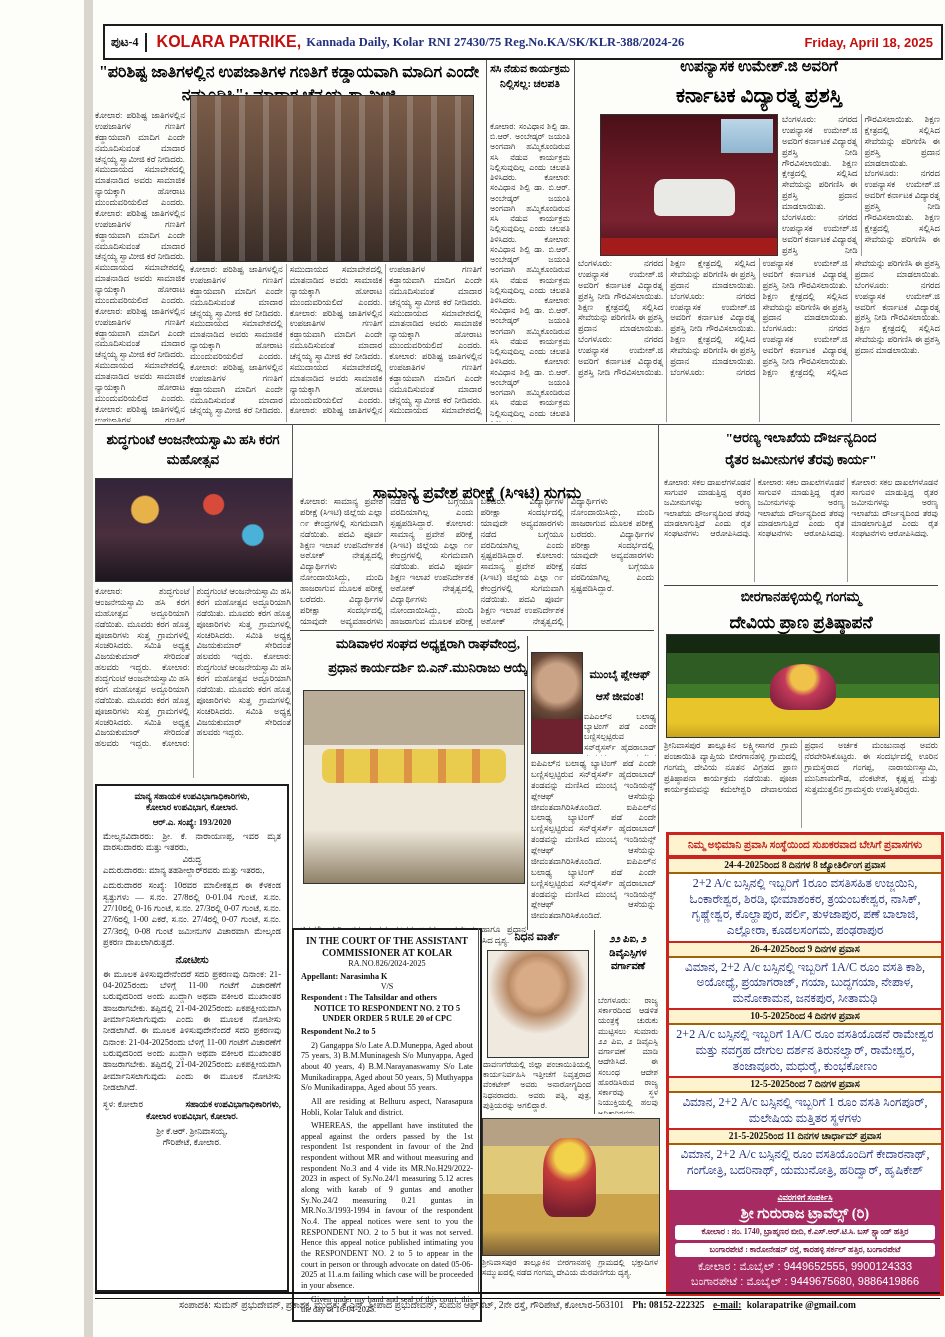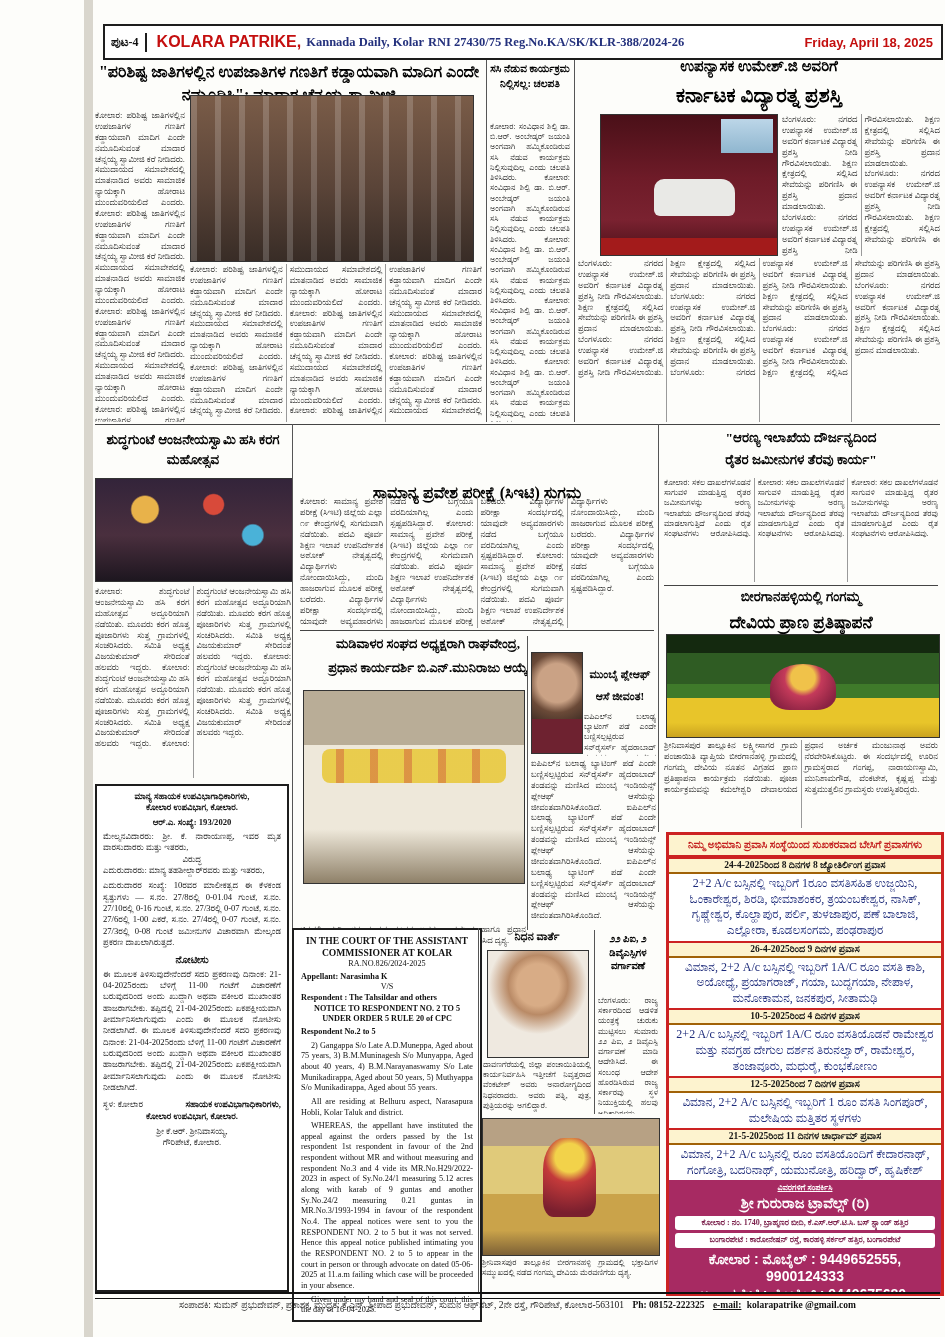--- a/index.html
+++ b/index.html
@@ -42,21 +42,21 @@
   .enotice .c{text-align:center;}
   .enotice p{margin:3px 0;text-indent:10px;}
   .ad{border:3px solid #cc2222;background:#fff;display:flex;flex-direction:column;}
   .ad .hd{background:#fdf3cf;color:#c41f1f;font-weight:bold;font-size:10.5px;text-align:center;line-height:1.35;padding:3px 2px;border-bottom:2px solid #cc2222;}
   .ad .rt{background:#fdf3cf;color:#141414;font-weight:bold;font-size:9.5px;text-align:center;border-top:2px solid #cc2222;border-bottom:2px solid #a16207;padding:1px 0;}
   .ad .rb{color:#1c2a7a;font-size:12px;text-align:center;line-height:1.3;padding:2px 3px;}
   .ad .contact{margin-top:auto;background:#a72a62;color:#fff;text-align:center;padding:3px 4px 5px;}
   .ad .contact .lbl{font-size:8px;text-decoration:underline;font-weight:bold;}
   .ad .contact .nm{font-size:14.5px;font-weight:bold;line-height:1.2;margin:2px 0 3px;}
   .ad .contact .wbox{background:#fff;color:#7a1f4a;font-weight:bold;font-size:8px;border-radius:3px;margin:3px 2px;padding:2px 3px;line-height:1.3;}
-  .ad .contact .ph-line{font-size:14px;font-weight:bold;margin-top:2px;font-family:"Liberation Sans",sans-serif;}
+  .ad .contact .ph-line{font-size:11px;font-weight:normal;margin-top:2px;font-family:"Liberation Sans",sans-serif;}
   .footer{font-size:9.5px;text-align:center;white-space:nowrap;color:#111;}
   .footer .em{font-weight:bold;}
 </style>
 </head>
 <body>
 
 <div id="page">
 
   <div class="abs" style="left:84px;top:0;width:9px;height:1337px;background:#d9d6cd;"></div>
 

